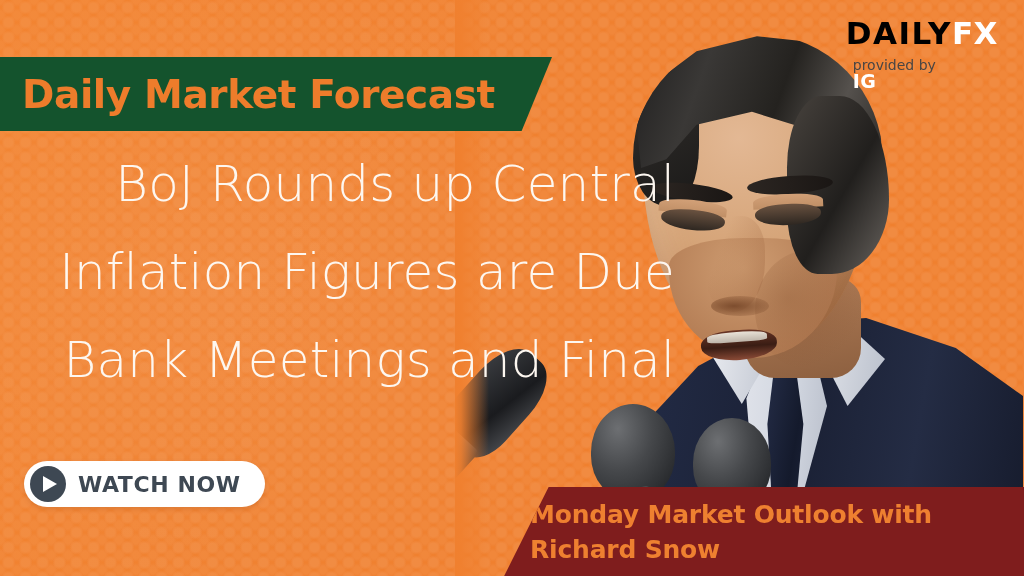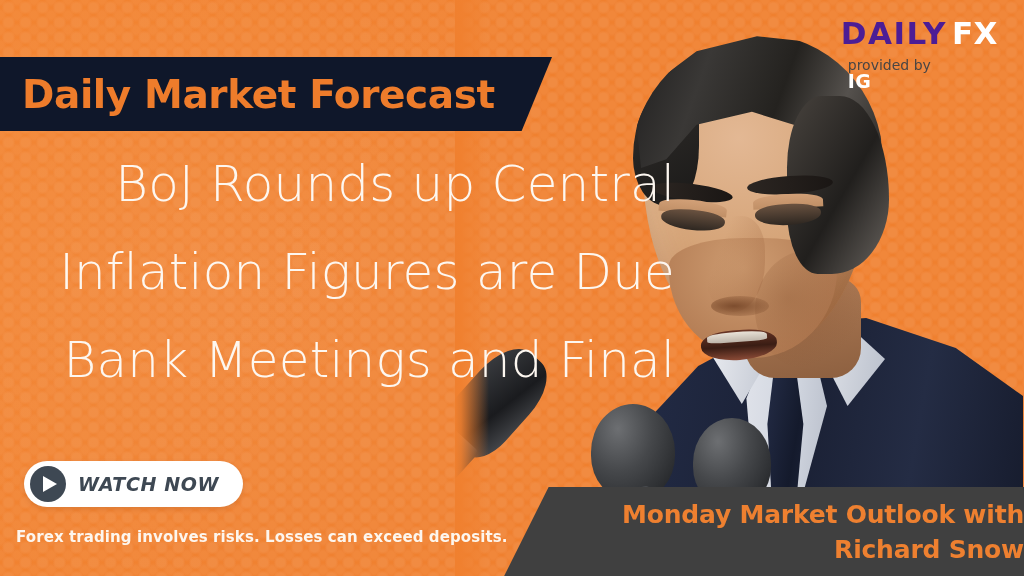--- a/index.html
+++ b/index.html
@@ -243,21 +243,21 @@
     position:absolute; inset:0;
     background:linear-gradient(90deg, rgba(240,128,47,1) 0px, rgba(240,128,47,0.92) 6px, rgba(240,128,47,0) 34px);
     pointer-events:none;
   }
 
   
   .title-banner {
     position:absolute;
     left:0; top:57px;
     width:552px; height:74px;
-    background:#0f172a;
+    background:#14532d;
     clip-path: polygon(0 0, 100% 0, 94.5% 100%, 0 100%);
     display:flex; align-items:center;
   }
   .title-banner .txt {
     margin-left:22px;
     color:#EE7C2B;
     font-size:39px;
     font-weight:700;
     letter-spacing:-0.4px;
     line-height:1;
@@ -301,47 +301,46 @@
   }
   .play-tri {
     width:0; height:0;
     border-left:14px solid #FFFFFF;
     border-top:8.5px solid transparent;
     border-bottom:8.5px solid transparent;
     margin-left:4px;
   }
   .watch-label {
     color:#3E4853;
-    font-size:19px;
+    font-size:22px;
     font-weight:700;
     letter-spacing:0.6px;
     font-family:"DejaVu Sans", sans-serif;
-    font-style:italic;
   }
 
   
   .disclaimer {
     position:absolute;
     left:16px; top:528px;
     color:#FDF6EE;
     font-size:15px;
     font-weight:600;
     letter-spacing:0.1px;
     font-family:"DejaVu Sans", sans-serif;
   }
 
   
   .subtitle-panel {
     position:absolute;
     left:468px; top:487px;
     width:556px; height:89px;
-    background:#404040;
+    background:#7f1d1d;
     clip-path: polygon(14.5% 0, 100% 0, 100% 100%, 6.5% 100%);
     display:flex; flex-direction:column;
-    align-items:flex-end; justify-content:center;
+    align-items:flex-start; justify-content:center;
     padding-left:62px;
     gap:8px;
   }
   .subtitle-panel .sline {
     color:#EE8030;
     font-size:25px;
     font-weight:700;
     letter-spacing:-0.2px;
     line-height:1.08;
     font-family:"DejaVu Sans", sans-serif;
@@ -355,22 +354,22 @@
     text-align:right;
   }
   .logo-row1 {
     display:flex; align-items:baseline; justify-content:flex-end;
     font-family:"DejaVu Sans", sans-serif;
     font-weight:700;
     font-size:31px;
     letter-spacing:1.5px;
     line-height:1;
   }
-  .logo-daily { color:#4c1d95; }
-  .logo-fx { color:#FFFFFF; margin-left:5px; letter-spacing:0.5px; }
+  .logo-daily { color:#000000; }
+  .logo-fx { color:#FFFFFF; letter-spacing:0.5px; }
   .logo-row2 {
     display:flex; align-items:baseline; justify-content:flex-end;
     margin-top:9px;
     font-family:"DejaVu Sans", sans-serif;
     line-height:1;
     flex-direction:column;
   }
   .logo-provided { color:#4A4543; font-size:14px; font-weight:400; }
   .logo-ig { color:#FFFFFF; font-size:19px; font-weight:700; margin-left:7px; letter-spacing:0.3px; }
 </style>
@@ -435,21 +434,20 @@
     <div class="line">Bank Meetings and Final</div>
   </div>
 
   <div class="watch-btn">
     <span class="play-circle">
       <span class="play-tri"></span>
     </span>
     <span class="watch-label">WATCH NOW</span>
   </div>
 
-  <div class="disclaimer">Forex trading involves risks. Losses can exceed deposits.</div>
 
   <div class="subtitle-panel">
     <div class="sline">Monday Market Outlook with</div>
     <div class="sline">Richard Snow</div>
   </div>
 
   <div class="logo">
     <div class="logo-row1">
       <span class="logo-daily">DAILY</span>
       <span class="logo-fx">FX</span>

